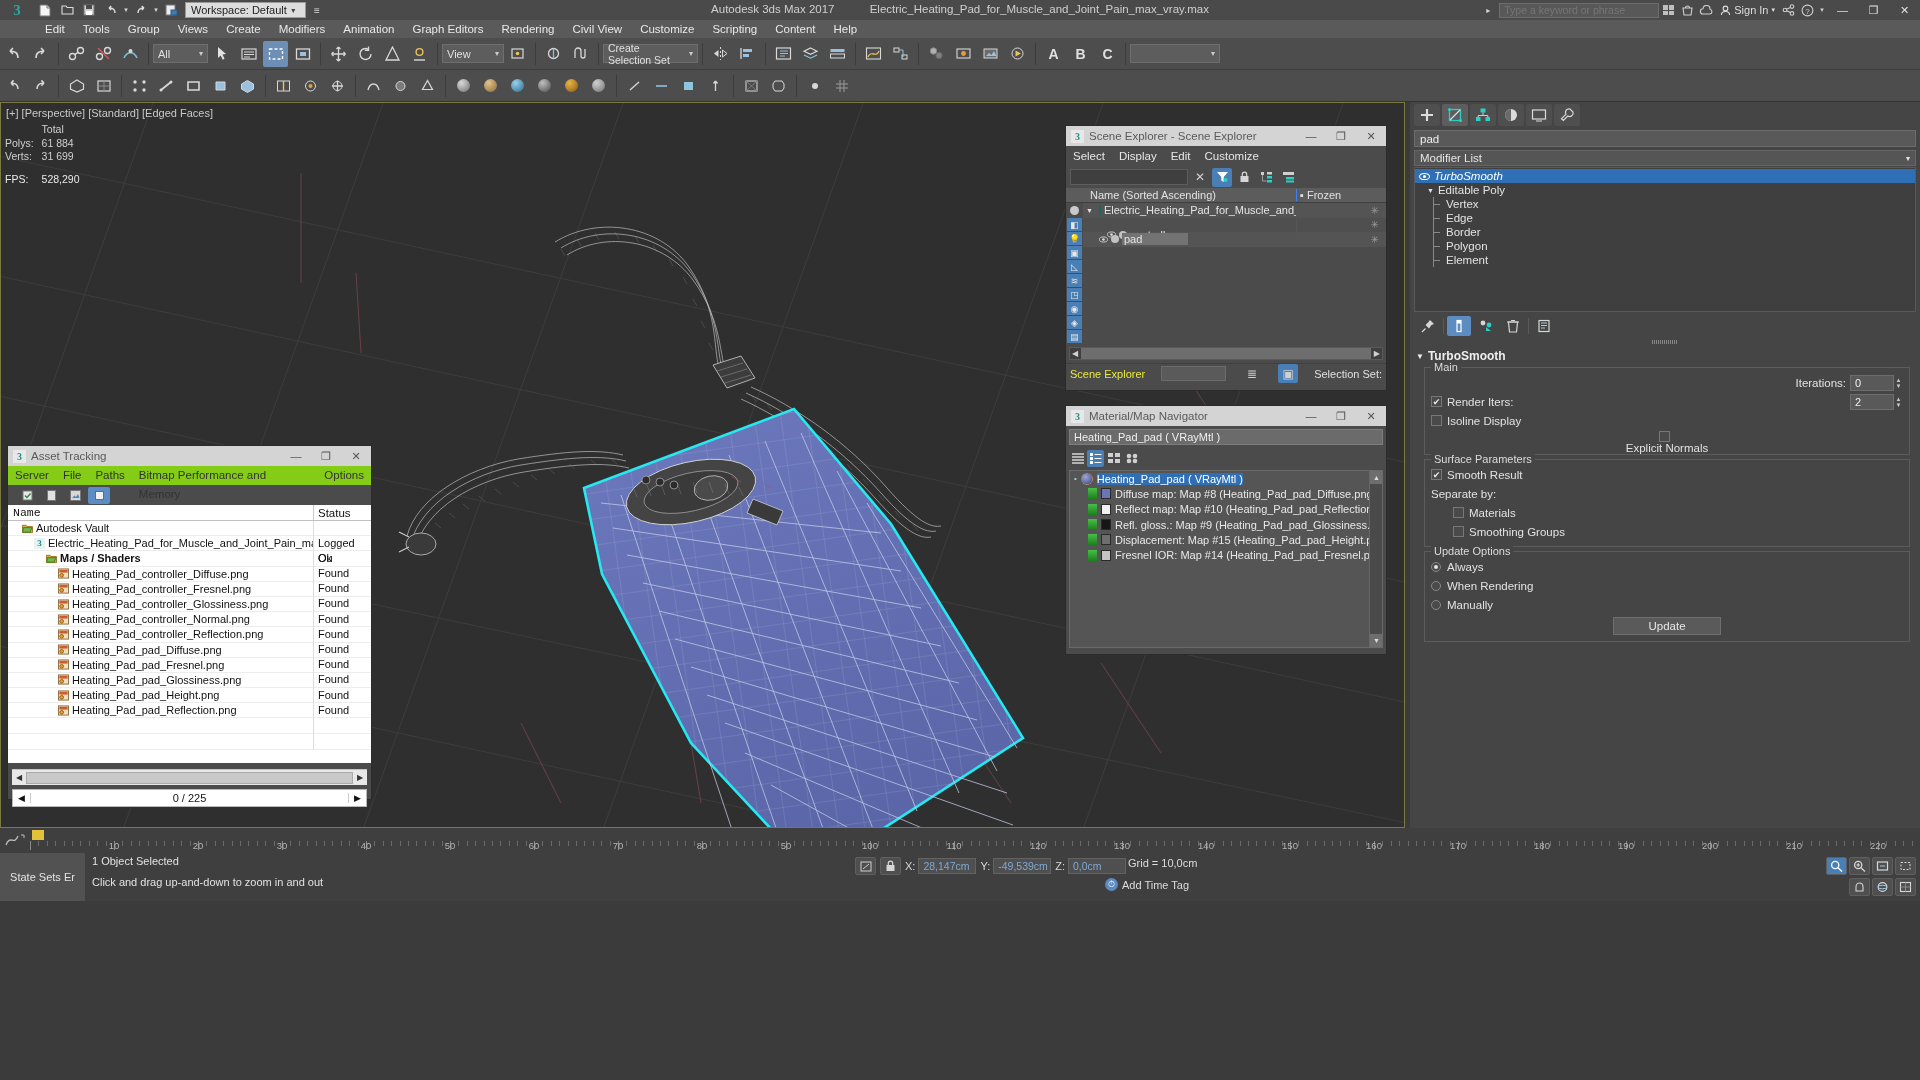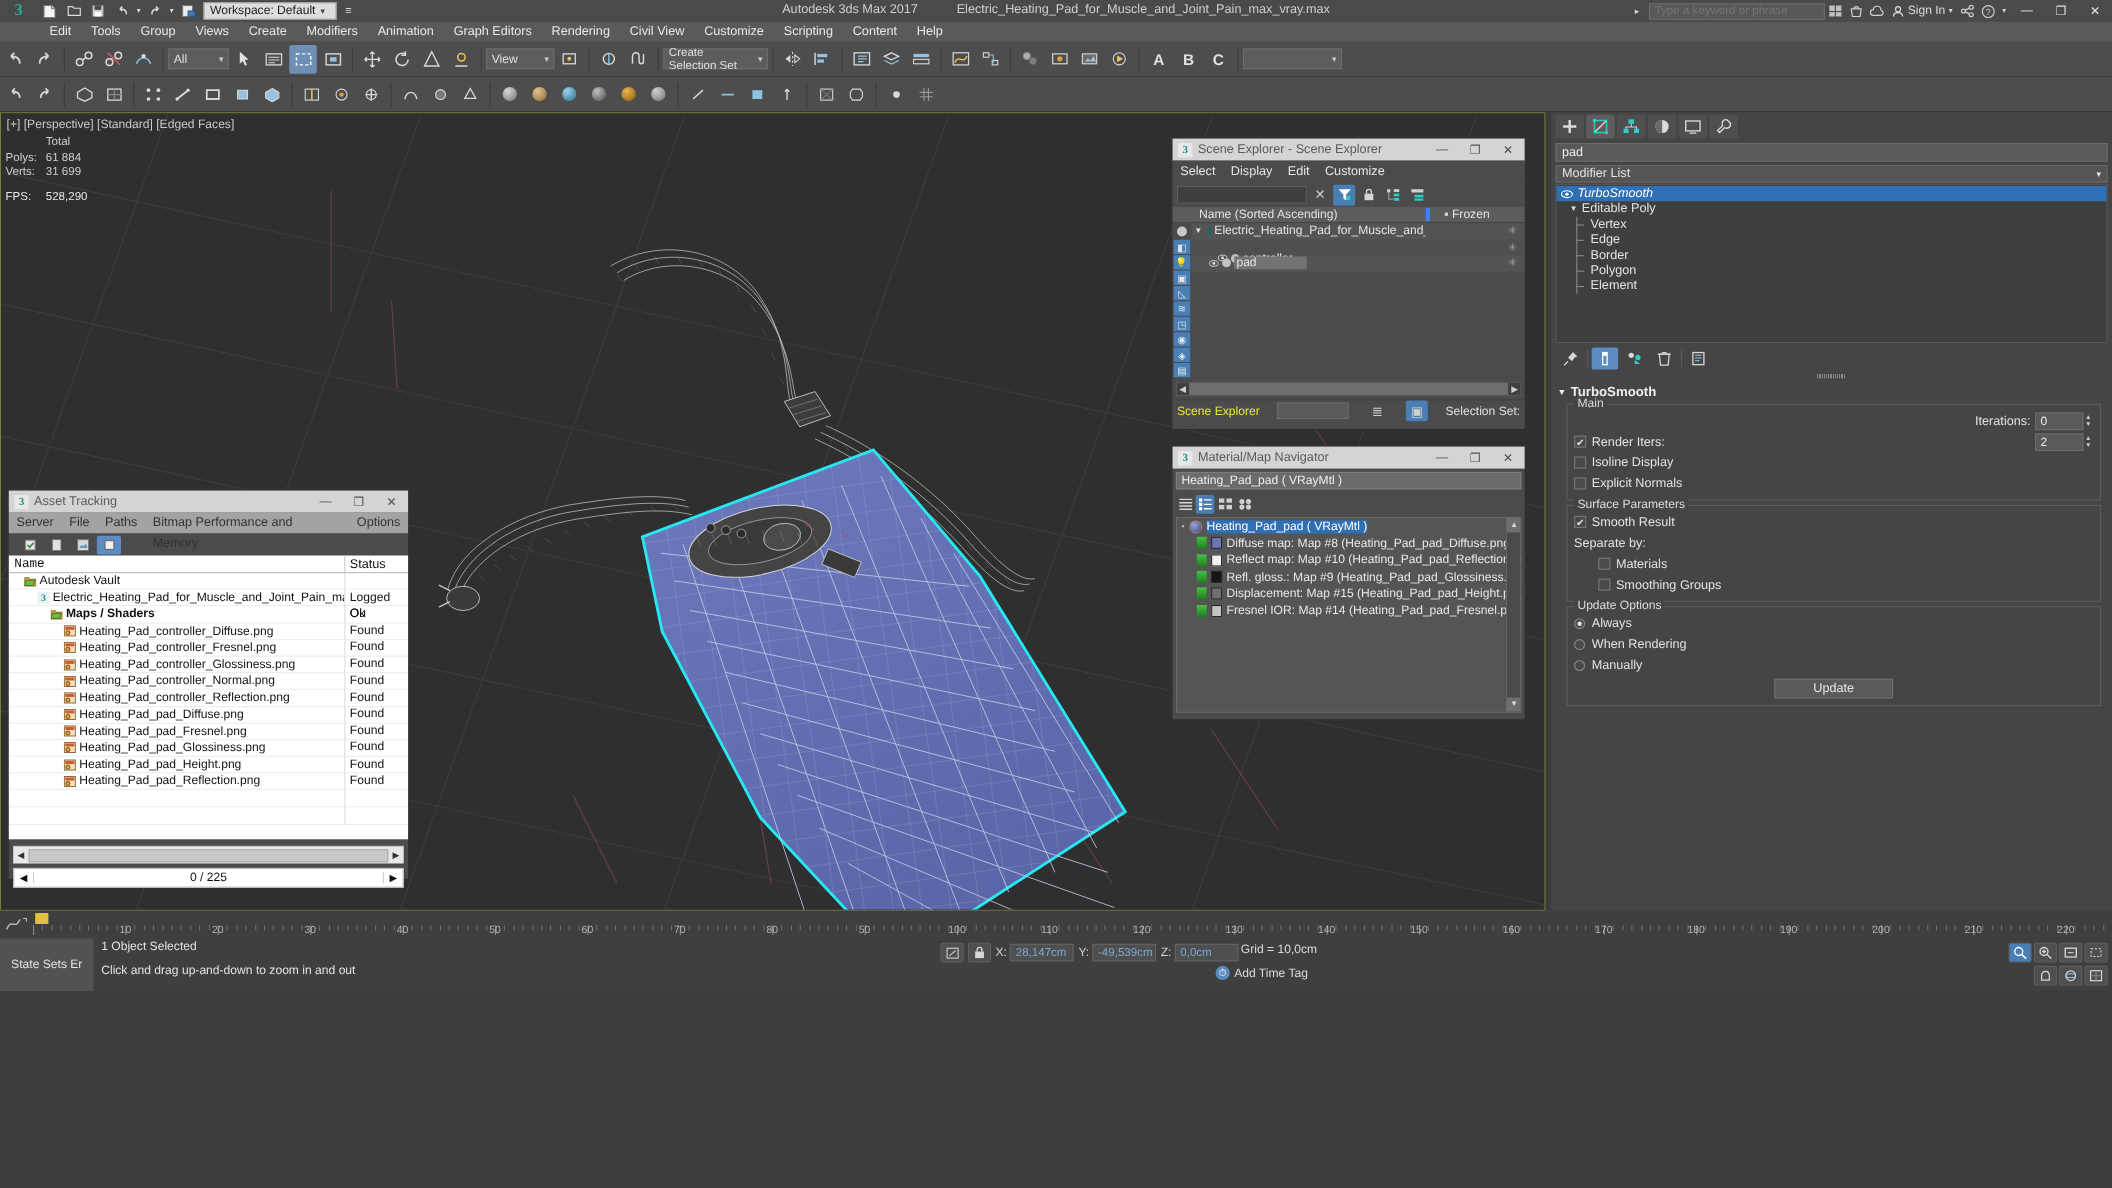--- a/index.html
+++ b/index.html
@@ -98,36 +98,36 @@
     height:20px; background:#d4d4d4; display:flex; align-items:center; padding-left:5px;
     color:#5a5a5a; font-size:11.5px;
   }
   .win-title .wt-ico {
     width:13px; height:13px; background:#e8e8e8; color:#1a8f86; font-size:10px; font-weight:bold;
     display:flex; align-items:center; justify-content:center; margin-right:5px; font-family:"Liberation Serif",serif;
   }
   .win-title .wt-btns { margin-left:auto; display:flex; }
   .win-title .wt-btns div { width:30px; height:20px; display:flex; align-items:center; justify-content:center; color:#555; font-size:11px;}
   .win-menu {
-    height:19px; background:#a3a3a3; display:flex; align-items:center; color:#333; font-size:11.5px;
+    height:19px; background:#84cc16; display:flex; align-items:center; color:#333; font-size:11.5px;
   }
   .win-menu span { padding:0 7px; height:19px; line-height:19px;}
 
   
   #sceneExplorer { left:1065px; top:125px; width:322px; height:266px; }
   .se-toolrow { height:22px; background:#4b4b4b; display:flex; align-items:center; padding:0 4px; gap:2px;}
   .se-field { width:118px; height:16px; background:#3f3f3f; border:1px solid #5d5d5d; }
   .se-tb { width:20px; height:19px; display:flex; align-items:center; justify-content:center; color:#d0d0d0; font-size:12px; border-radius:2px;}
   .se-tb.on { background:#4a7fb5; }
   .se-head {
     height:15px; background:#5c5c5c; display:flex; align-items:center;
     font-size:11px; color:#e2e2e2; border-bottom:1px solid #3f3f3f;
   }
   .se-head .c1 { flex:1; padding-left:24px; }
-  .se-head .c2 { width:90px; padding-left:13px; border-left:4px solid #3b82f6;}
+  .se-head .c2 { width:90px; padding-left:3px; border-left:1px solid #3b82f6;}
   .se-body { position:relative; height:140px; background:#4b4b4b; }
   .se-iconcol {
     position:absolute; left:0; top:0; width:17px; height:100%; background:#4b4b4b;
     display:flex; flex-direction:column; align-items:center; padding-top:1px; gap:1px;
   }
   .se-ic { width:15px; height:16px; background:#4a7fb5; display:flex; align-items:center; justify-content:center; color:#e6e6e6; font-size:9px;}
   .se-rows { position:absolute; left:17px; top:0; right:0; }
   .se-row { height:14.5px; display:flex; align-items:center; font-size:11px; color:#e4e4e4; }
   .se-row .nm { flex:1; display:flex; align-items:center; gap:3px; overflow:hidden; white-space:nowrap;}
   .se-row .fz { width:90px; border-left:1px solid #555; height:14.5px; display:flex; align-items:center; justify-content:flex-end; padding-right:7px; color:#9a9a9a; font-size:10px;}
@@ -1403,21 +1403,21 @@
           </div>
         <div class="spinarr">
             <span>▲</span>
             <span>▼</span>
           </div>
       </div>
       <div class="prow">
         <span class="chk"></span>
         <span>Isoline Display</span>
       </div>
-      <div class="prow" style="margin-bottom:0;">
+      <div class="prow" style="margin-bottom:0;flex-direction:column;">
         <span class="chk"></span>
         <span>Explicit Normals</span>
       </div>
     </div>
 
     <div class="grp">
       <div class="lbl">Surface Parameters</div>
       <div class="prow">
         <span class="chk">✔</span>
         <span>Smooth Result</span>

